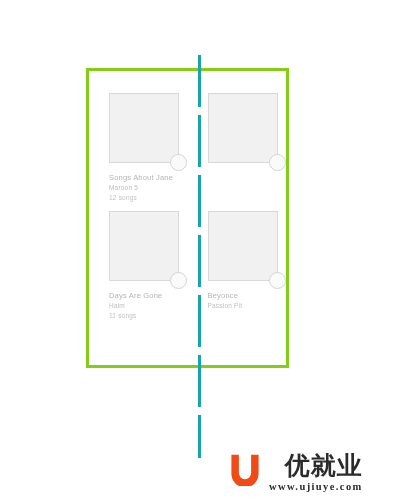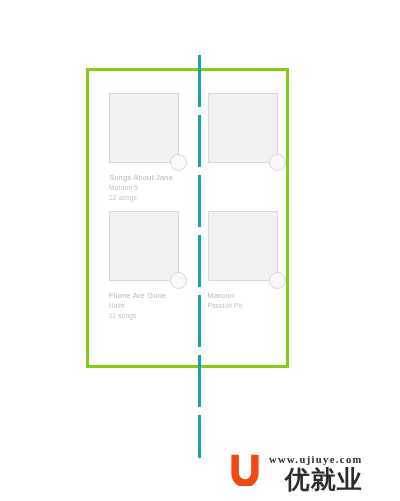--- a/index.html
+++ b/index.html
@@ -176,44 +176,44 @@
       <div class="album-thumb">
         <div class="album-handle"></div>
       </div>
     </div>
 
     <div class="album-card">
       <div class="album-thumb">
         <div class="album-handle"></div>
       </div>
       <div class="album-meta">
-        <div class="album-title">Flume Are Gone</div>
+        <div class="album-title">Days Are Gone</div>
         <div class="album-artist">Haim</div>
         <div class="album-count">11 songs</div>
       </div>
     </div>
 
 
     <div class="album-card">
       <div class="album-thumb">
         <div class="album-handle"></div>
       </div>
       <div class="album-meta">
-        <div class="album-title">Maroon</div>
+        <div class="album-title">Beyonce</div>
         <div class="album-artist">Passion Pit</div>
         <div class="album-count"></div>
       </div>
     </div>
 
   </div>
 </div>
 
 <div id="guide-line"></div>
 
 <div id="watermark">
   <svg id="watermark-logo" viewBox="0 0 100 100">
     <path d="M10 8 H32 V62 a18 18 0 0 0 36 0 V8 H90 V64 a40 40 0 0 1 -80 0 Z" fill="#f04a16"></path>
   </svg>
   <div id="watermark-right">
+    <div id="watermark-cn">优就业</div>
     <div id="watermark-url">www.ujiuye.com</div>
-    <div id="watermark-cn">优就业</div>
   </div>
 </div>
 
 </body></html>

